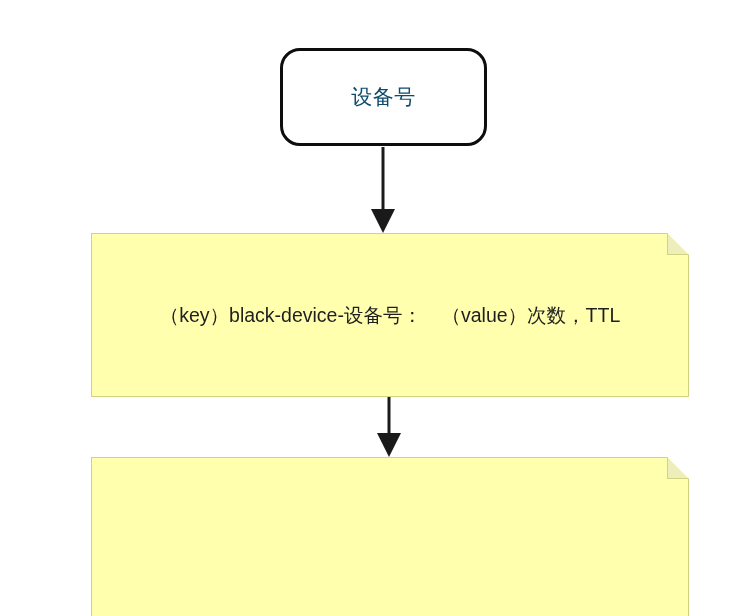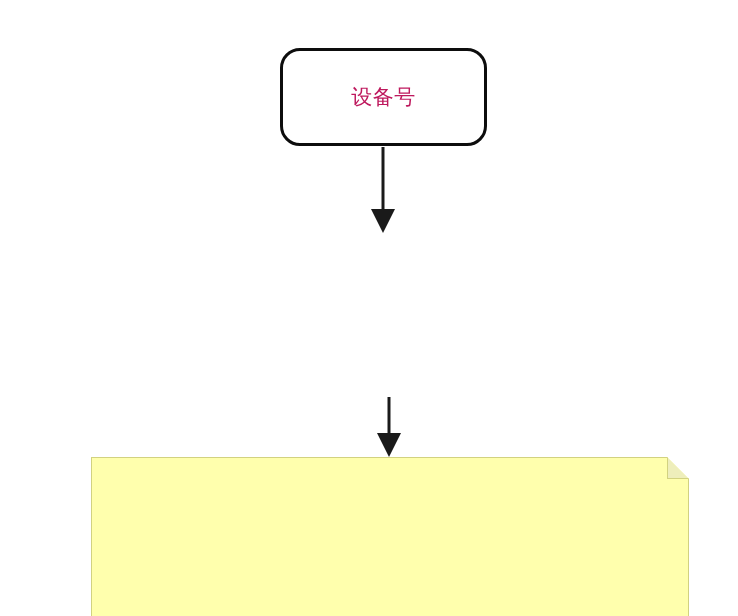--- a/index.html
+++ b/index.html
@@ -36,21 +36,21 @@
     background: #ffffff;
     border: 3px solid #0d0d0d;
     border-radius: 20px;
     display: flex;
     align-items: center;
     justify-content: center;
   }
   .node-rounded .node-label {
     font-size: 21px;
     line-height: 1.2;
-    color: #be185d;
+    color: #0c4a6e;
     letter-spacing: 0.5px;
     white-space: nowrap;
   }
 
   
   .note {
     position: absolute;
     box-sizing: border-box;
     background: #ffffad;
     border: 1px solid #d2d280;
@@ -136,20 +136,25 @@
 
   <div class="node-rounded">
     <span class="node-label">设备号</span>
   </div>
 
   <svg class="connector" viewBox="0 0 738 616" xmlns="http://www.w3.org/2000/svg">
     <line x1="383" y1="147" x2="383" y2="218" stroke="#1a1a1a" stroke-width="3"></line>
     <polygon points="383,233 371,209 395,209" fill="#1a1a1a"></polygon>
   </svg>
 
+  <div class="note note-fold-clip" id="note-key">
+    <div class="note-body"></div>
+    <div class="note-fold"></div>
+    <div class="note-text">（key）black-device-设备号：　（value）次数，TTL</div>
+  </div>
 
   <svg class="connector" viewBox="0 0 738 616" xmlns="http://www.w3.org/2000/svg">
     <line x1="389" y1="397" x2="389" y2="443" stroke="#1a1a1a" stroke-width="3"></line>
     <polygon points="389,457 377,433 401,433" fill="#1a1a1a"></polygon>
   </svg>
 
   <div class="note note-fold-clip" id="note-result">
     <div class="note-body"></div>
     <div class="note-fold"></div>
   </div>

